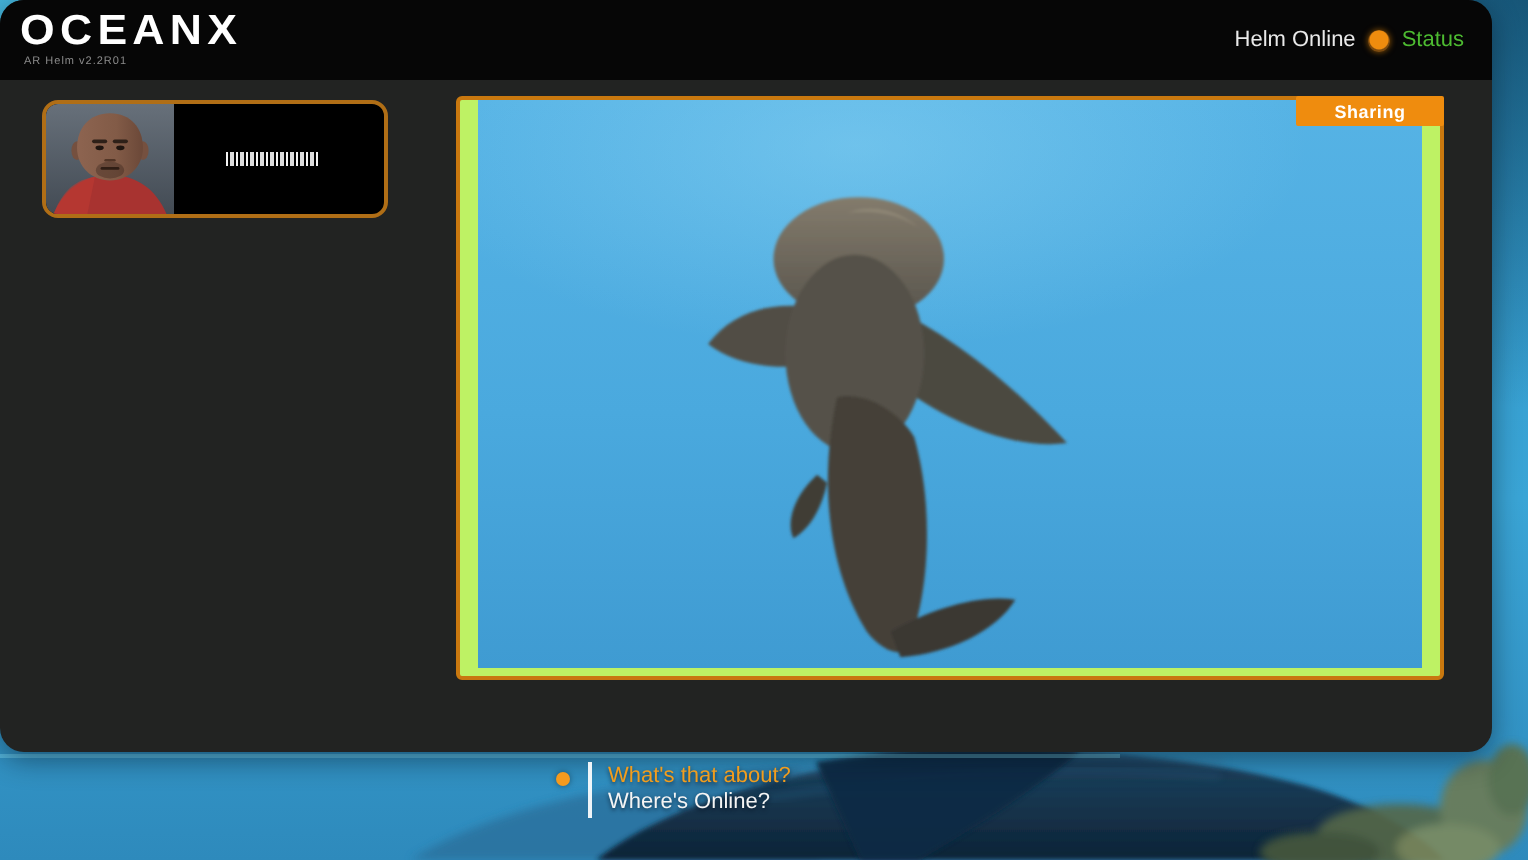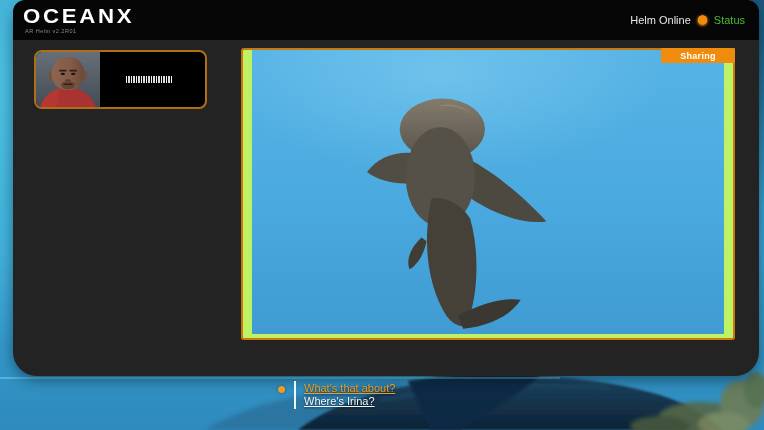--- a/index.html
+++ b/index.html
@@ -9,22 +9,22 @@
       radial-gradient(120% 150% at -6% 18%, rgba(96,224,244,.60), rgba(96,224,244,0) 42%),
       radial-gradient(90% 110% at 108% -12%, rgba(6,44,66,.80), rgba(6,44,66,0) 55%),
       linear-gradient(to bottom,#2f93c6 0%,#3aa5d6 58%,#2e8abc 100%);}
 
   
   #bg-scene{position:absolute;inset:0;z-index:1;}
   #cyan-line{position:absolute;left:0;top:377px;width:560px;height:2px;
     background:rgba(140,235,255,.38);z-index:1;}
 
   
-  #panel{position:absolute;left:13px;top:0;width:746px;height:376px;
-    background:#222322;border-radius:24px;z-index:2;box-shadow:0 4px 14px rgba(0,10,20,.45);}
+  #panel{position:absolute;left:0;top:0;width:746px;height:376px;
+    background:#222322;border-radius:12px;z-index:2;box-shadow:0 4px 14px rgba(0,10,20,.45);}
   #topbar{position:absolute;left:0;top:0;width:100%;height:40px;background:#060606;
     border-radius:12px 12px 0 0;}
 
   #logo{position:absolute;left:10px;top:4px;color:#fff;font-size:21px;font-weight:bold;
     letter-spacing:2.5px;transform:scaleX(1.06);transform-origin:left top;}
   #logo-sub{position:absolute;left:12px;top:28px;color:#8b8b8b;font-size:5.5px;letter-spacing:.5px;}
 
   #helm-status{position:absolute;right:14px;top:0;height:40px;display:flex;align-items:center;gap:6px;}
   #helm-status .label{color:#e9e9e9;font-size:11px;}
   #status-dot{width:11px;height:11px;border-radius:50%;
@@ -50,21 +50,21 @@
   #sharing-badge{position:absolute;top:-2px;right:-2px;width:74px;height:15px;
     background:var(--accent-orange,#ef8c0e);color:#fff;font-size:9px;font-weight:bold;
     display:flex;align-items:center;justify-content:center;letter-spacing:.3px;border-radius:1px;}
 
   
   #dialogue{position:absolute;left:278px;top:381px;z-index:3;display:flex;align-items:flex-start;}
   #dialogue-bullet{width:7px;height:7px;border-radius:50%;background:#f59a1d;margin-top:5px;
     box-shadow:0 0 3px rgba(0,0,0,.4);}
   #dialogue-list{margin-left:9px;border-left:2px solid rgba(255,255,255,.92);padding:1px 0 2px 8px;}
   .dialogue-option{font-size:11px;line-height:12.6px;color:#f4f4f4;cursor:pointer;
-    text-shadow:0 1px 2px rgba(0,10,25,.65);white-space:nowrap;text-decoration:underline;}
+    text-shadow:0 1px 2px rgba(0,10,25,.65);white-space:nowrap;}
   .dialogue-option.selected{color:var(--selected-option-orange,#f29d1d);}
 </style>
 </head>
 <body>
 
 <div id="stage">
 
   <svg id="bg-scene" viewBox="0 0 764 430" preserveAspectRatio="none" aria-hidden="true">
     <defs>
       <linearGradient id="whaleBody" x1="0" y1="0" x2="0" y2="1">
@@ -165,17 +165,17 @@
         </svg>
       </div>
       <div id="sharing-badge">Sharing</div>
     </div>
   </div>
 
   <div id="dialogue">
     <div id="dialogue-bullet"></div>
     <div id="dialogue-list">
       <div class="dialogue-option selected">What's that about?</div>
-      <div class="dialogue-option">Where's Irina?</div>
+      <div class="dialogue-option">Where's Online?</div>
     </div>
   </div>
 
 </div>
 
 </body></html>

